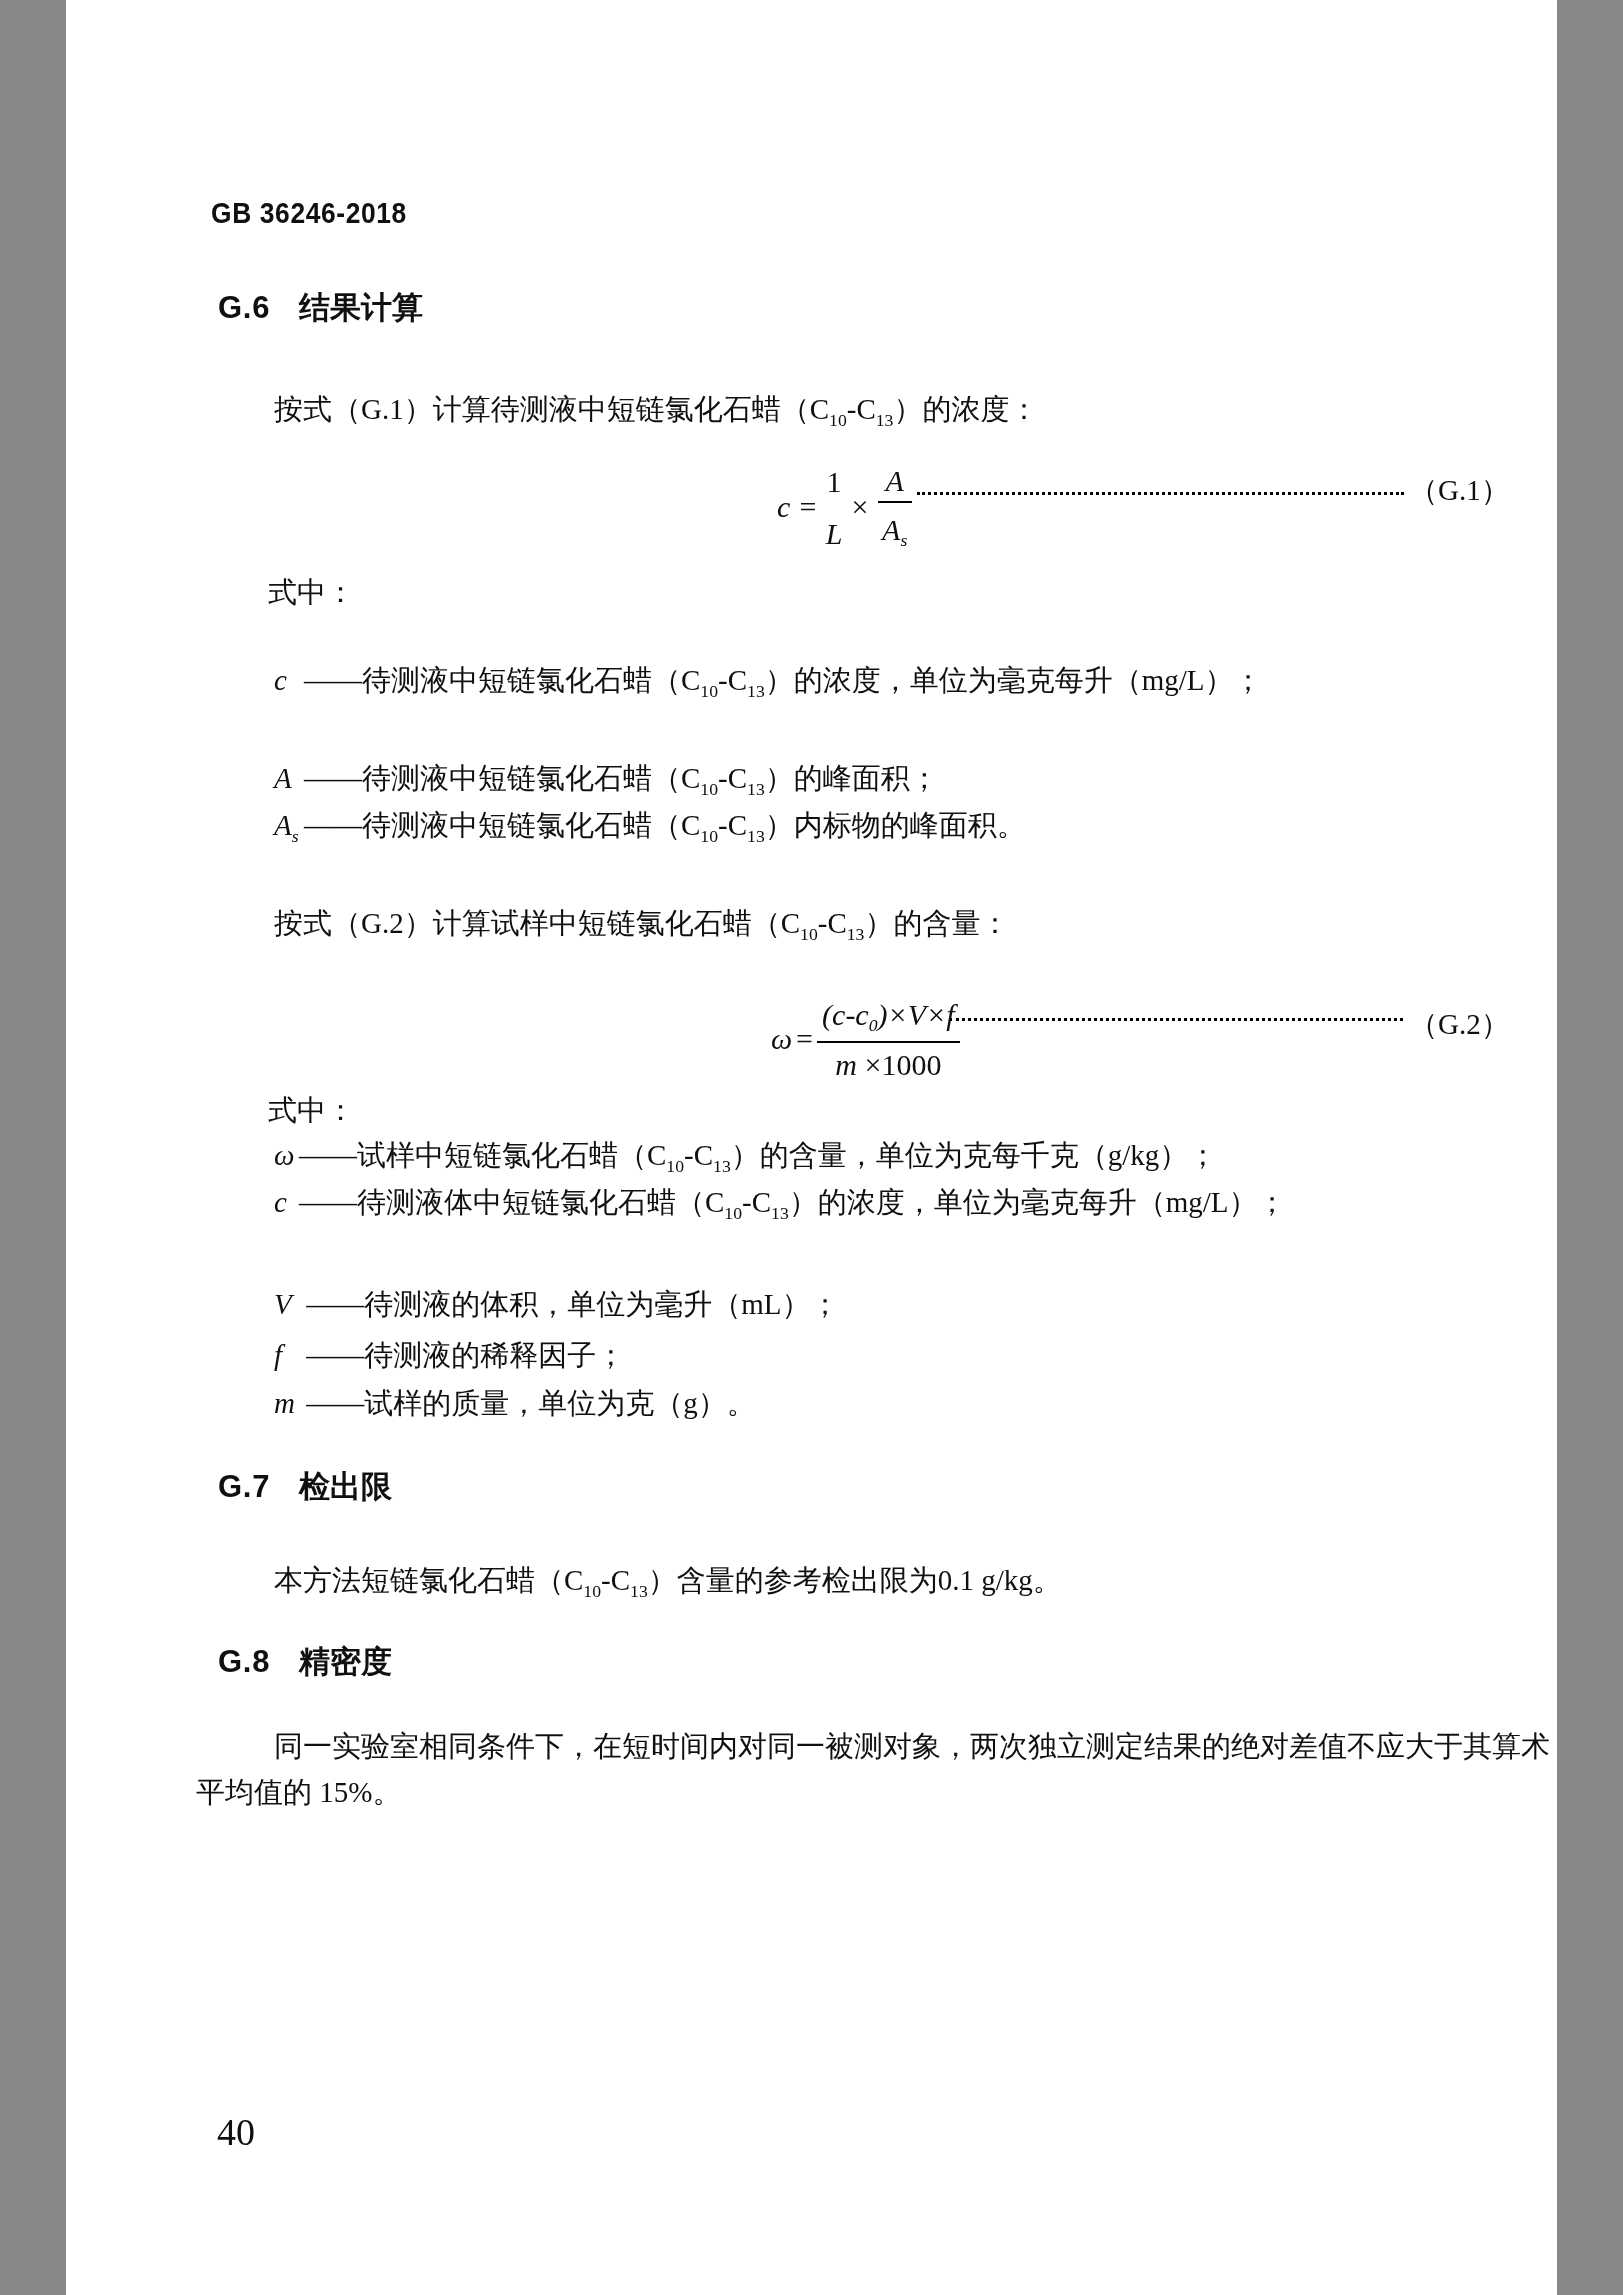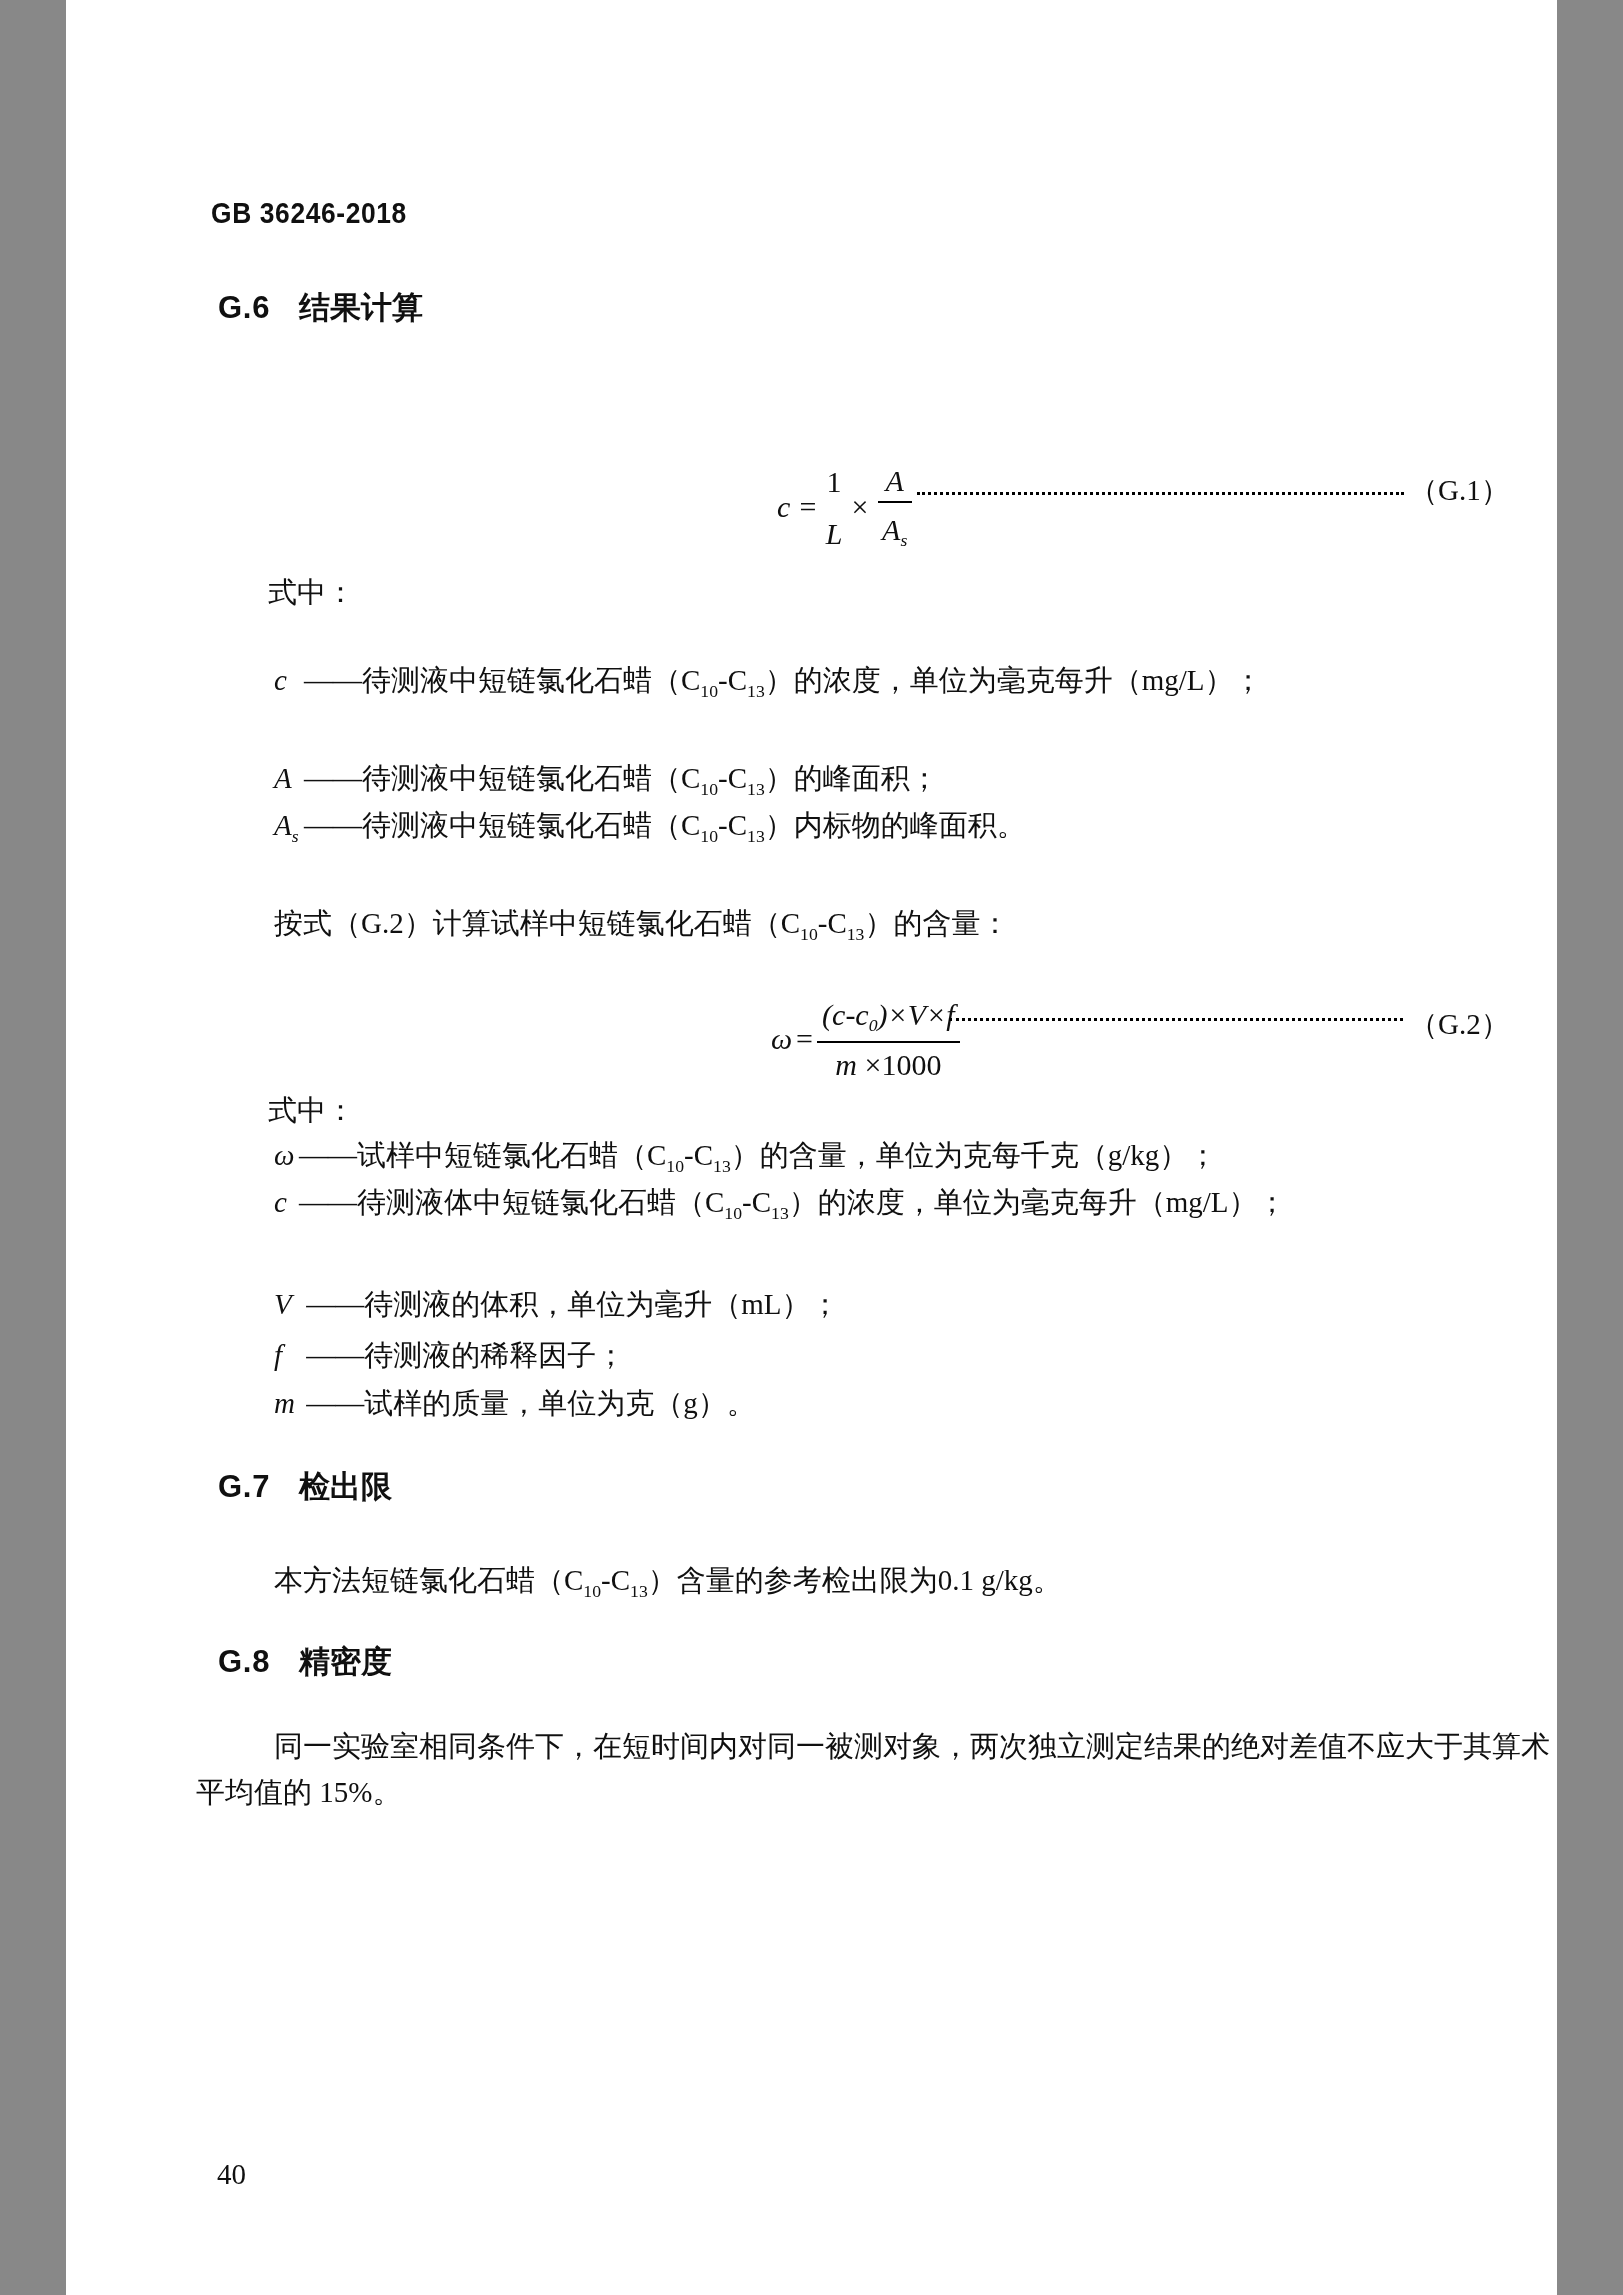--- a/index.html
+++ b/index.html
@@ -7,21 +7,21 @@
     position:relative;width:1491px;height:2295px;margin:0 auto;background:#ffffff;
     overflow:hidden;color:#101010;
     font-family:"Liberation Serif","DejaVu Serif",serif;
   }
   .line{position:absolute;white-space:nowrap;line-height:1.15;}
   .sans{font-family:"Liberation Sans","DejaVu Sans",sans-serif;font-weight:bold;}
   .docheader{font-size:30px;letter-spacing:0.7px;transform:scaleX(.88);transform-origin:left top;}
   .h{font-size:31px;line-height:1;}
   .h .num{margin-right:29px;letter-spacing:0.7px;}
   .body{font-size:29px;}
-  .footer{font-size:29px;margin-top:47px;}
+  .footer{font-size:38px;}
   .seg-sub,.sym-sub{font-size:17.7px;position:relative;bottom:-6.5px;}
   .seg-i,.it{font-style:italic;}
   .def .sym{display:inline-block;min-width:30px;}
   .def2 .sym{min-width:25px;}
   
   .eq{display:flex;align-items:center;font-size:30px;gap:9.2px;}
   .eq .r{line-height:33px;display:inline-block;text-align:center;}
   .stk{display:inline-flex;flex-direction:column;align-items:center;gap:19.6px;}
   .stk.bar{gap:9.2px;}
   .stk.bar .r:first-child{border-bottom:2px solid #000;padding:0 7.9px 3.9px;}
@@ -35,20 +35,21 @@
 <body>
 
 <div class="page">
 
   <div class="line sans docheader" style="left:145px;top:196px;">GB 36246-2018</div>
 
   <div class="line sans h" style="left:152px;top:292px;">
     <span class="num">G.6</span><span>结果计算</span>
   </div>
 
+  <div class="line body" style="left:208px;top:393px;"><span>按式（G.1）计算待测液中短链氯化石蜡（C</span><span class="seg-sub">10</span><span>-C</span><span class="seg-sub">13</span><span>）的浓度：</span></div>
 
   <div class="line eq" style="left:711px;top:458px;height:99px;">
     <span class="it">c</span>
     <span>=</span>
     <span class="stk">
       <span class="r">1</span>
       <span class="r it">L</span>
     </span>
     <span>×</span>
     <span class="stk bar">

